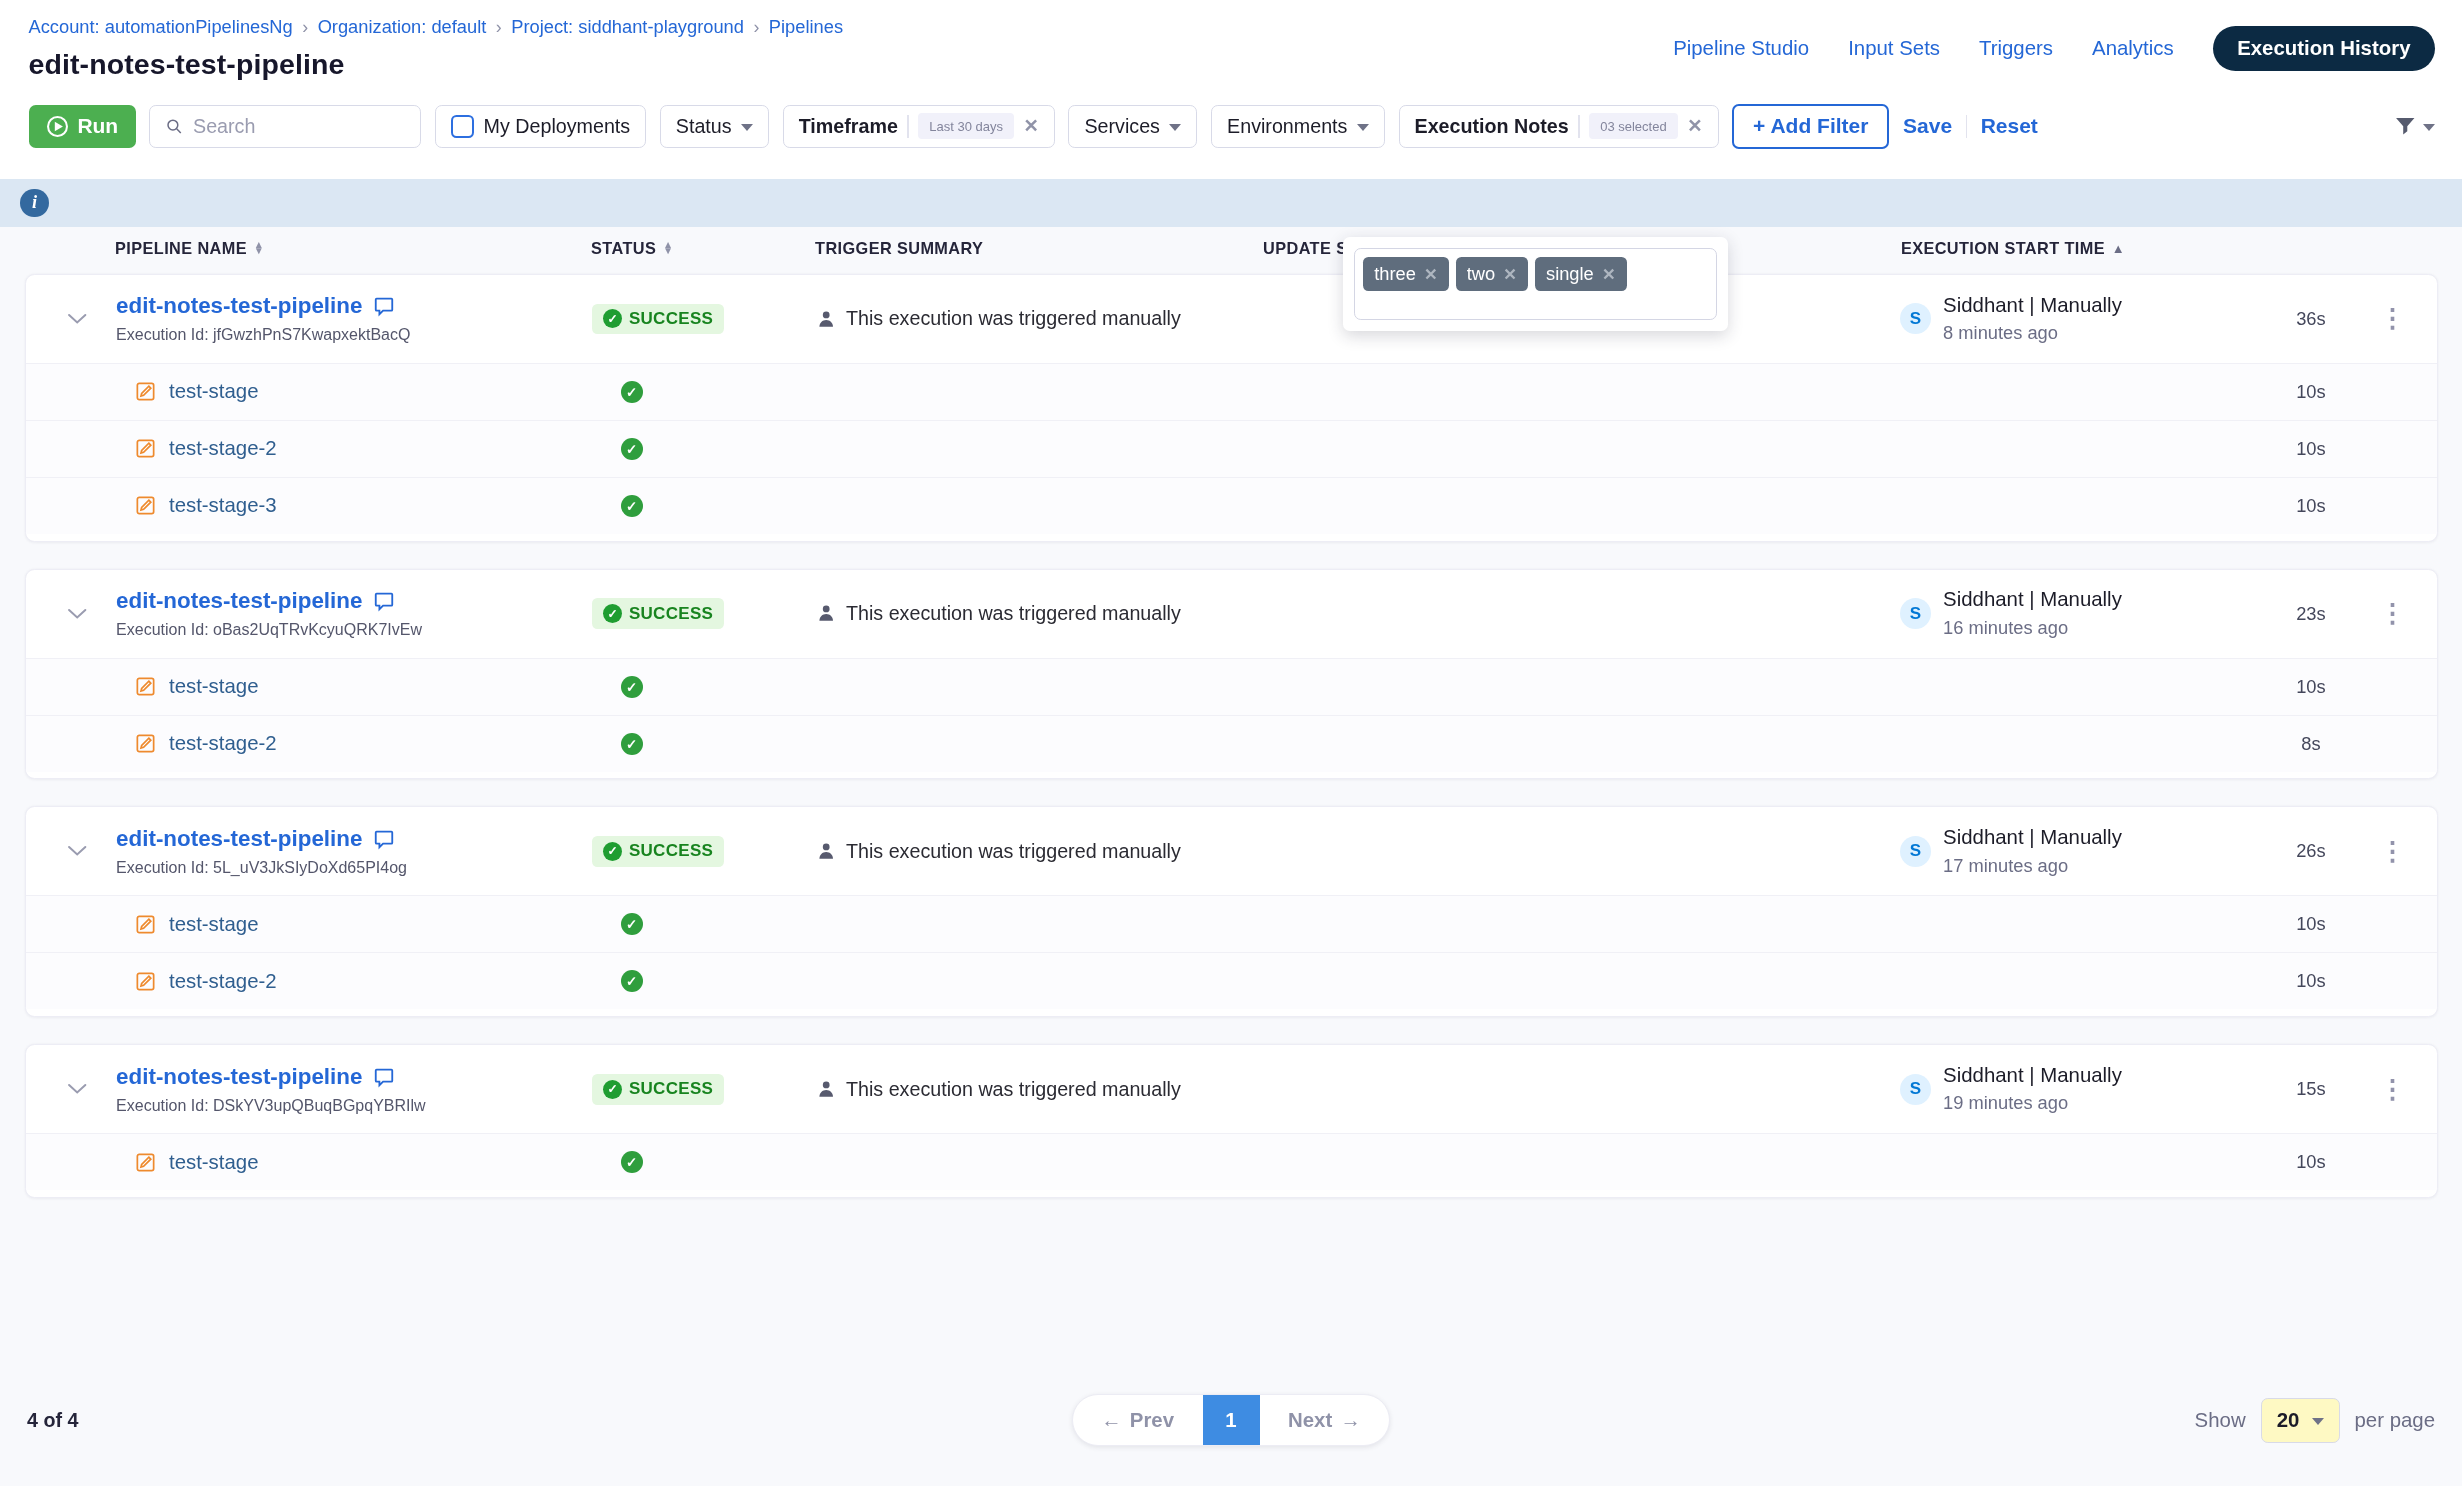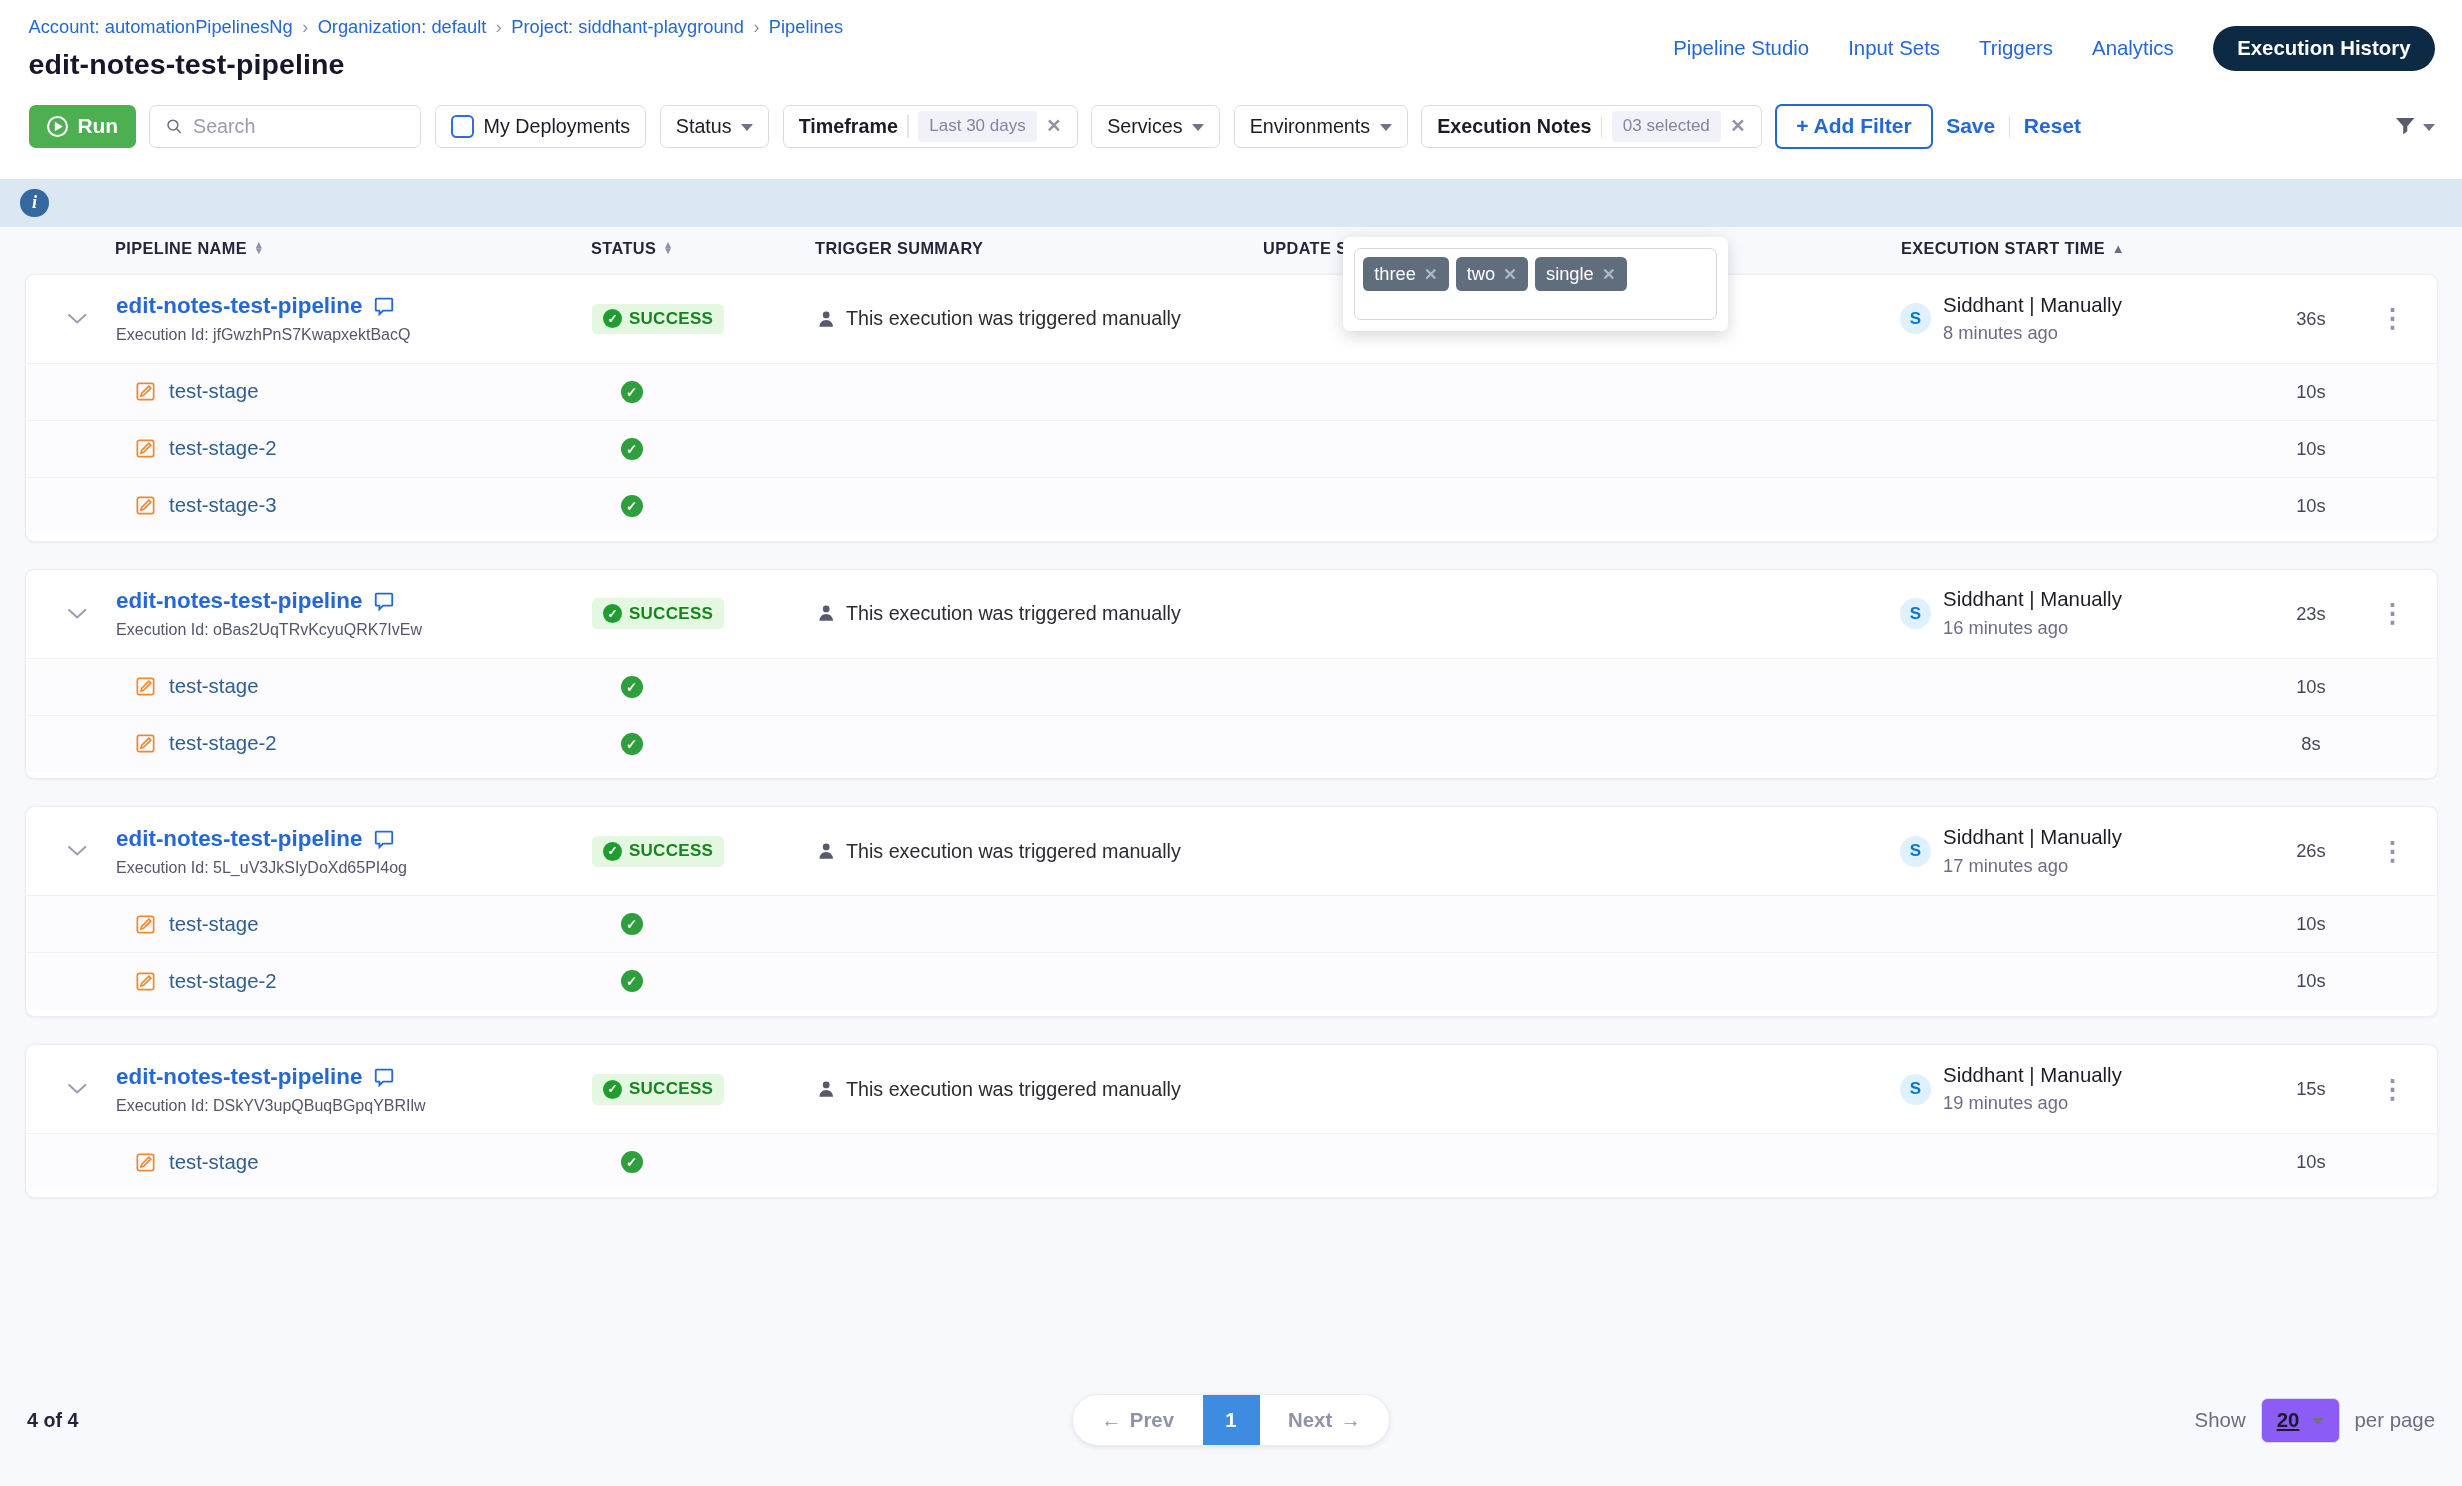--- a/index.html
+++ b/index.html
@@ -22,21 +22,21 @@
   .toolbar { display:flex; align-items:center; gap:13.6px; padding:23px 27px 30px 28.5px; background:#fff; position:relative; }
   .btn-run { display:flex; align-items:center; gap:8.2px; background:#4caf50; color:#fff; border:none; border-radius:6.8px; height:43px; padding:0 17.7px; font-size:21px; font-weight:700; cursor:pointer; }
   .chip { display:flex; align-items:center; gap:9.5px; height:43px; border:1.4px solid #d8dae8; border-radius:6.8px; background:#fff; padding:0 15px; font-size:19.7px; color:#1c1c28; cursor:pointer; }
   .chip .lbl { font-weight:600; }
   .search-box { width:272px; cursor:text; }
   .search-box input { border:none; outline:none; font-size:19.7px; color:#4c1d95; width:100%; font-family:"Liberation Sans",sans-serif; }
   .search-box input::placeholder { color:#9a9cb0; }
   .checkbox { width:23px; height:23px; border:2px solid #2d6fe0; border-radius:5.4px; background:#fff; }
   .caret { width:0; height:0; border-left:6.1px solid transparent; border-right:6.1px solid transparent; border-top:7.5px solid #6f7287; margin-top:2.7px; }
   .vdiv { width:1.4px; height:23px; background:#e2e3ee; }
-  .pillval { background:#f1f1fa; border-radius:4px; padding:5.4px 11px; color:#83859c; font-size:17px; }
+  .pillval { background:#f1f1fa; border-radius:4px; padding:5.4px 11px; color:#83859c; font-size:13px; }
   .xclose { color:#9093a8; font-size:18.3px; font-weight:700; cursor:pointer; }
   .btn-addfilter { border:2px solid #2467d6; color:#2467d6; background:#fff; border-radius:6.8px; height:45px; padding:0 19px; font-size:21px; font-weight:700; cursor:pointer; }
   .link-btn { color:#2467d6; font-size:21px; font-weight:600; text-decoration:none; cursor:pointer; }
   .toolbar-right { margin-left:auto; display:flex; align-items:center; gap:5.4px; cursor:pointer; }
   
   .notes-panel { position:absolute; left:1343px; top:156px; width:385px; background:#fff; border-radius:6.8px; box-shadow:0 4.1px 16.3px rgba(40,41,61,.18); padding:11px; z-index:50; }
   .notes-inner { border:1.4px solid #d4d6e4; border-radius:6.8px; min-height:72px; padding:8.2px; display:flex; gap:7px; align-items:flex-start; flex-wrap:wrap; }
   .tag { display:inline-flex; align-items:center; gap:8.2px; background:#5f6d7d; color:#fff; border-radius:5.4px; padding:6.1px 11px; font-size:18.3px; }
   .tag .xclose { color:#aeb6c0; font-size:16.3px; }
   
@@ -77,21 +77,21 @@
   .stagename-cell { display:flex; align-items:center; gap:12.2px; padding-left:17.7px; }
   .stage-link { color:#2f5e8f; font-size:20.4px; text-decoration:none; cursor:pointer; }
   .stage-check { width:22px; height:22px; border-radius:50%; background:#2f9e3d; color:#fff; font-weight:700; font-size:13.6px; display:flex; align-items:center; justify-content:center; margin-left:28.5px; }
   
   .footer { margin-top:auto; display:grid; grid-template-columns:1fr auto 1fr; align-items:center; padding:20.4px 27px 41px; }
   .range-label { font-size:19.7px; font-weight:700; color:#25253a; }
   .pager { display:flex; align-items:stretch; background:#fff; border-radius:679px; overflow:hidden; box-shadow:0 1.4px 5.4px rgba(40,41,61,.10); border:0.7px solid #ececf4; height:52px; }
   .pager .pg { display:flex; align-items:center; padding:0 28.5px; color:#8f92a8; font-size:20.4px; font-weight:600; cursor:pointer; gap:8.2px; }
   .pager .pg-num { width:57px; background:#3e8ce2; color:#fff; display:flex; align-items:center; justify-content:center; font-size:20.4px; font-weight:600; cursor:pointer; }
   .showper { display:flex; align-items:center; gap:15px; justify-self:end; color:#6b6d85; font-size:20.4px; }
-  .pp-select { display:flex; align-items:center; gap:12.2px; border:1.4px solid #d8dae8; border-radius:6.8px; height:45px; padding:0 15px; background:#8b5cf6; color:#1c1c28; font-weight:600; cursor:pointer;text-decoration:underline; }
+  .pp-select { display:flex; align-items:center; gap:12.2px; border:1.4px solid #d8dae8; border-radius:6.8px; height:45px; padding:0 15px; background:#fef9c3; color:#1c1c28; font-weight:600; cursor:pointer; }
   svg { display:block; }
 </style>
 </head>
 <body>
 
 <header class="topbar">
   <nav class="breadcrumb">
     <a>Account: automationPipelinesNg</a>
     <span class="crumb-sep">›</span>
     <a>Organization: default</a>

